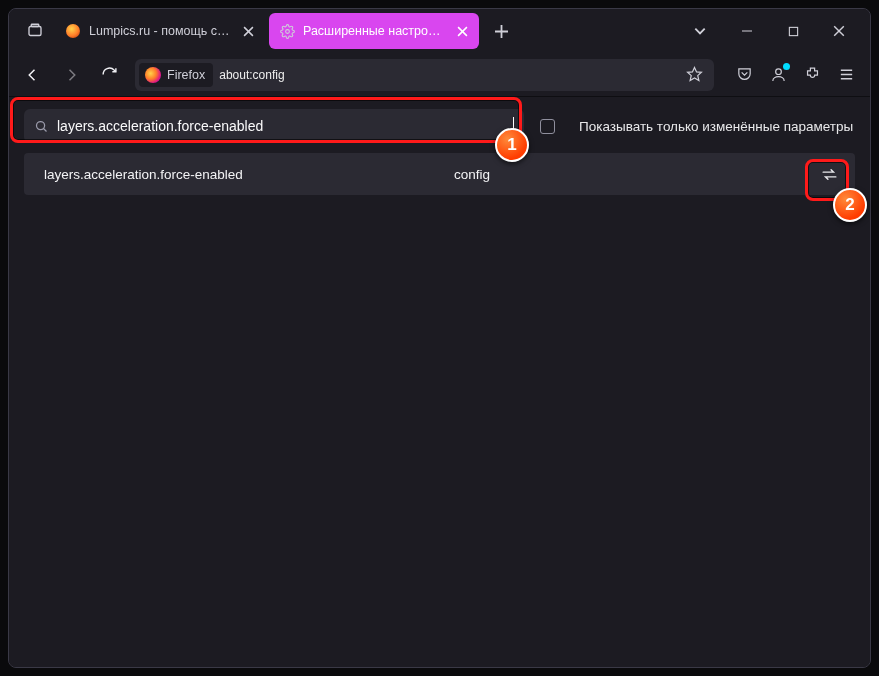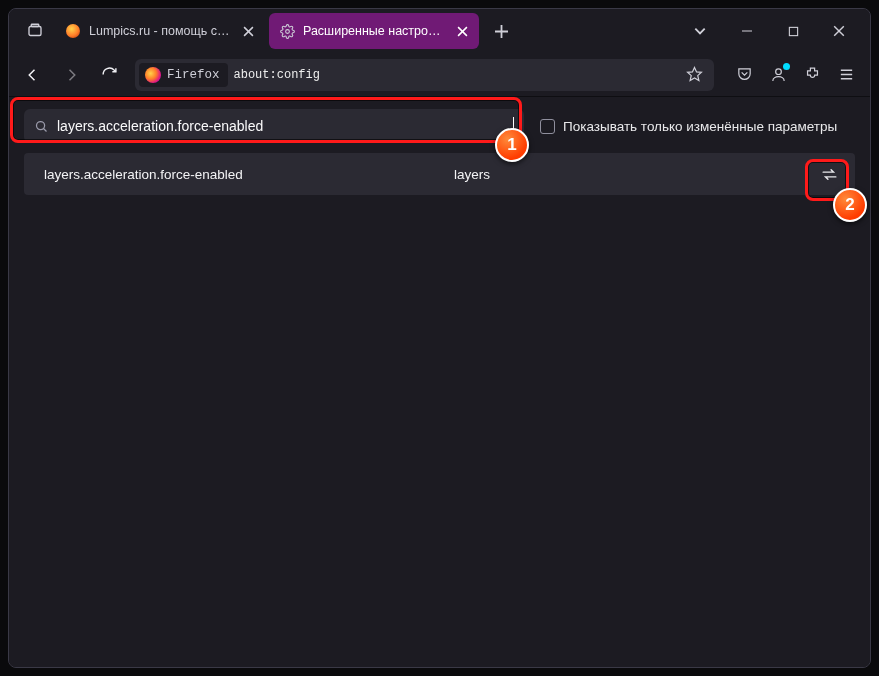--- a/index.html
+++ b/index.html
@@ -43,21 +43,21 @@
     height: 36px;
     padding: 0 8px 0 10px;
     border-radius: 6px;
     margin: 0 2px;
     max-width: 210px;
     min-width: 180px;
     position: relative;
     gap: 8px;
   }
   .tab.inactive { background: transparent; color: #cfcfd8; }
-  .tab.active { background: #701a75; color: #fff; }
+  .tab.active { background: #d946ef; color: #fff; }
   .tab .favicon { width:16px; height:16px; flex-shrink:0; display:flex; align-items:center; justify-content:center; }
   .tab .title { white-space:nowrap; overflow:hidden; text-overflow:ellipsis; flex:1; font-size:12.5px; }
   .tab .close { width:18px;height:18px; display:flex;align-items:center;justify-content:center; border-radius:3px; flex-shrink:0; }
   .new-tab, .all-tabs {
     width:32px;height:32px; display:flex;align-items:center;justify-content:center;
     color:#cfcfd8; border-radius:4px; margin-left:4px;
   }
   .tabs-mid-space { flex:1; }
   .win-controls { display:flex; gap:0; margin-left:8px; }
   .win-btn { width:46px; height:44px; display:flex;align-items:center;justify-content:center; color:#cfcfd8; }
@@ -80,21 +80,20 @@
   .addr-wrap {
     flex:1;
     height: 32px;
     background:#2b2a33;
     border-radius:6px;
     display:flex;
     align-items:center;
     padding: 0 6px 0 4px;
     gap:6px;
     margin: 0 4px;
-    font-family: Liberation Mono, monospace;
   }
   .addr-identity {
     display:flex;align-items:center;gap:6px;
     background:#1c1b22;
     border-radius:4px;
     height:24px;
     padding: 0 8px 0 6px;
   }
   .ff-logo {
     width:16px;height:16px;border-radius:50%;
@@ -134,21 +133,21 @@
     gap:8px;
     position:relative;
   }
   .search-box input {
     flex:1; background:transparent; border:none; outline:none;
     color:#f9f9fa; font-size:14px;
   }
   .search-caret { width:1px; height:18px; background:#fff; animation:blink 1s steps(1) infinite; }
   @keyframes blink { 50% {opacity:0} }
   .show-mod {
-    display:flex;align-items:center;gap:8px; color:#e8e8ea; font-size:13.5px;
+    display:flex;align-items:center;gap:24px; color:#e8e8ea; font-size:13.5px;
     margin-left:6px;
   }
   .chk {
     width:15px;height:15px;border:1.5px solid #8f8f9d;border-radius:3px;
     background:transparent;
   }
 
   .pref-table { padding: 0 6px; }
   .pref-row {
     display:flex; align-items:center;
@@ -329,21 +328,21 @@
       </div>
       <label class="show-mod">
         <span class="chk"></span>
         <span>Показывать только изменённые параметры</span>
       </label>
     </div>
 
     <div class="pref-table">
       <div class="pref-row">
         <span class="pref-name">layers.acceleration.force-enabled</span>
-        <span class="pref-val">layers</span>
+        <span class="pref-val">config</span>
         <div class="pref-toggle">
           <svg width="19" height="19" viewBox="0 0 24 24" fill="none" stroke="#e8e8ec" stroke-width="1.8" stroke-linecap="round">
             <path d="M4 9h13l-3-3"></path>
               <path d="M20 15H7l3 3"></path>
           </svg>
         </div>
       </div>
     </div>
   </div>
 </div>

